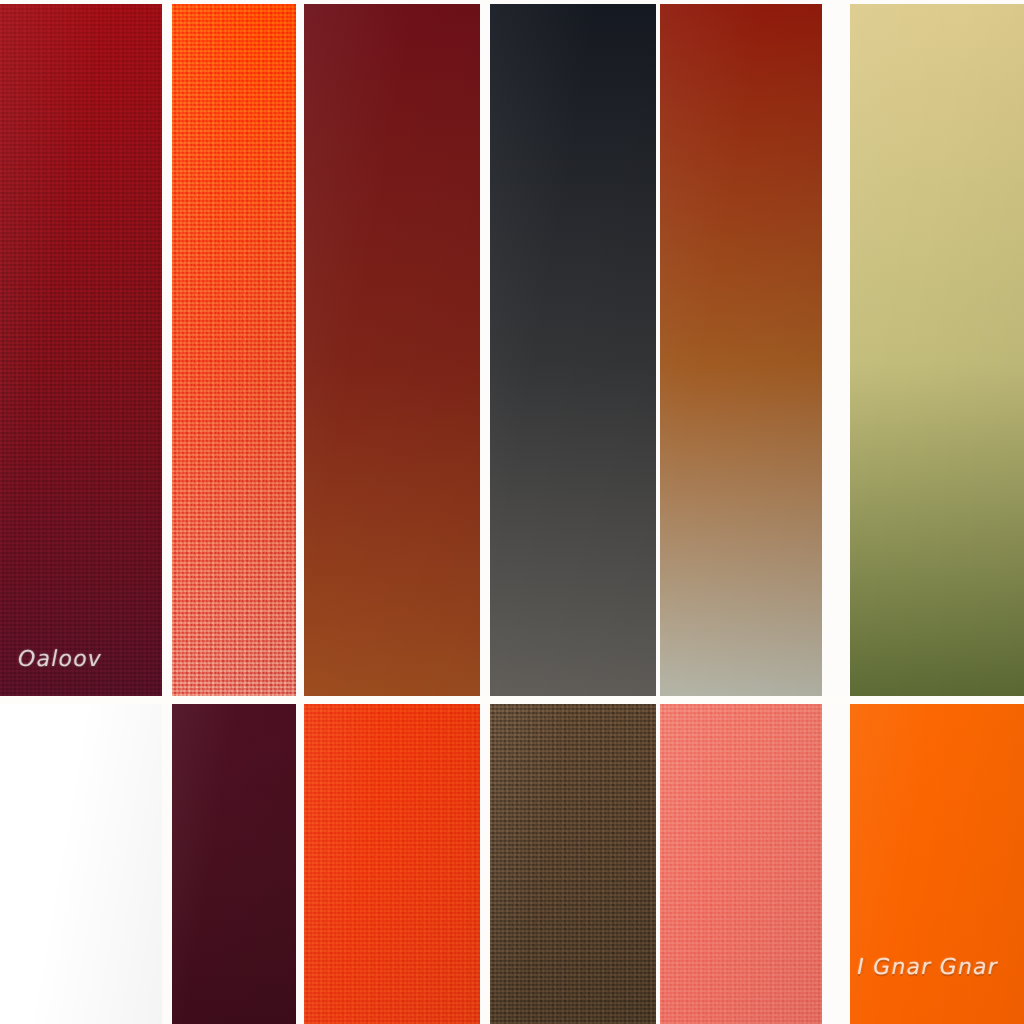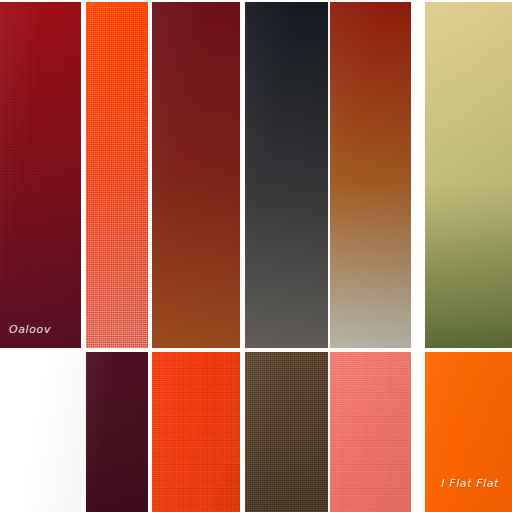--- a/index.html
+++ b/index.html
@@ -136,16 +136,16 @@
         <div class="sheen"></div>
         <div class="grain"></div>
       </div>
       <div class="swatch g-light" style="left: 330px; top: 352px; width: 81px; height: 160px; background: linear-gradient(rgb(240, 122, 108) 0%, rgb(239, 115, 102) 52%, rgb(236, 111, 99) 100%);">
         <div class="sheen"></div>
         <div class="grain"></div>
       </div>
       <div class="swatch g-none" style="left: 425px; top: 352px; width: 87px; height: 160px; background: linear-gradient(rgb(251, 103, 2) 0%, rgb(250, 100, 0) 52%, rgb(249, 98, 0) 100%);">
         <div class="sheen"></div>
         <div class="grain"></div>
-        <div class="swatch-label label-br">I Flat Flat</div>
+        <div class="swatch-label label-br">I Gnar Gnar</div>
       </div>
     </div>
 </div>
 
 </body></html>

